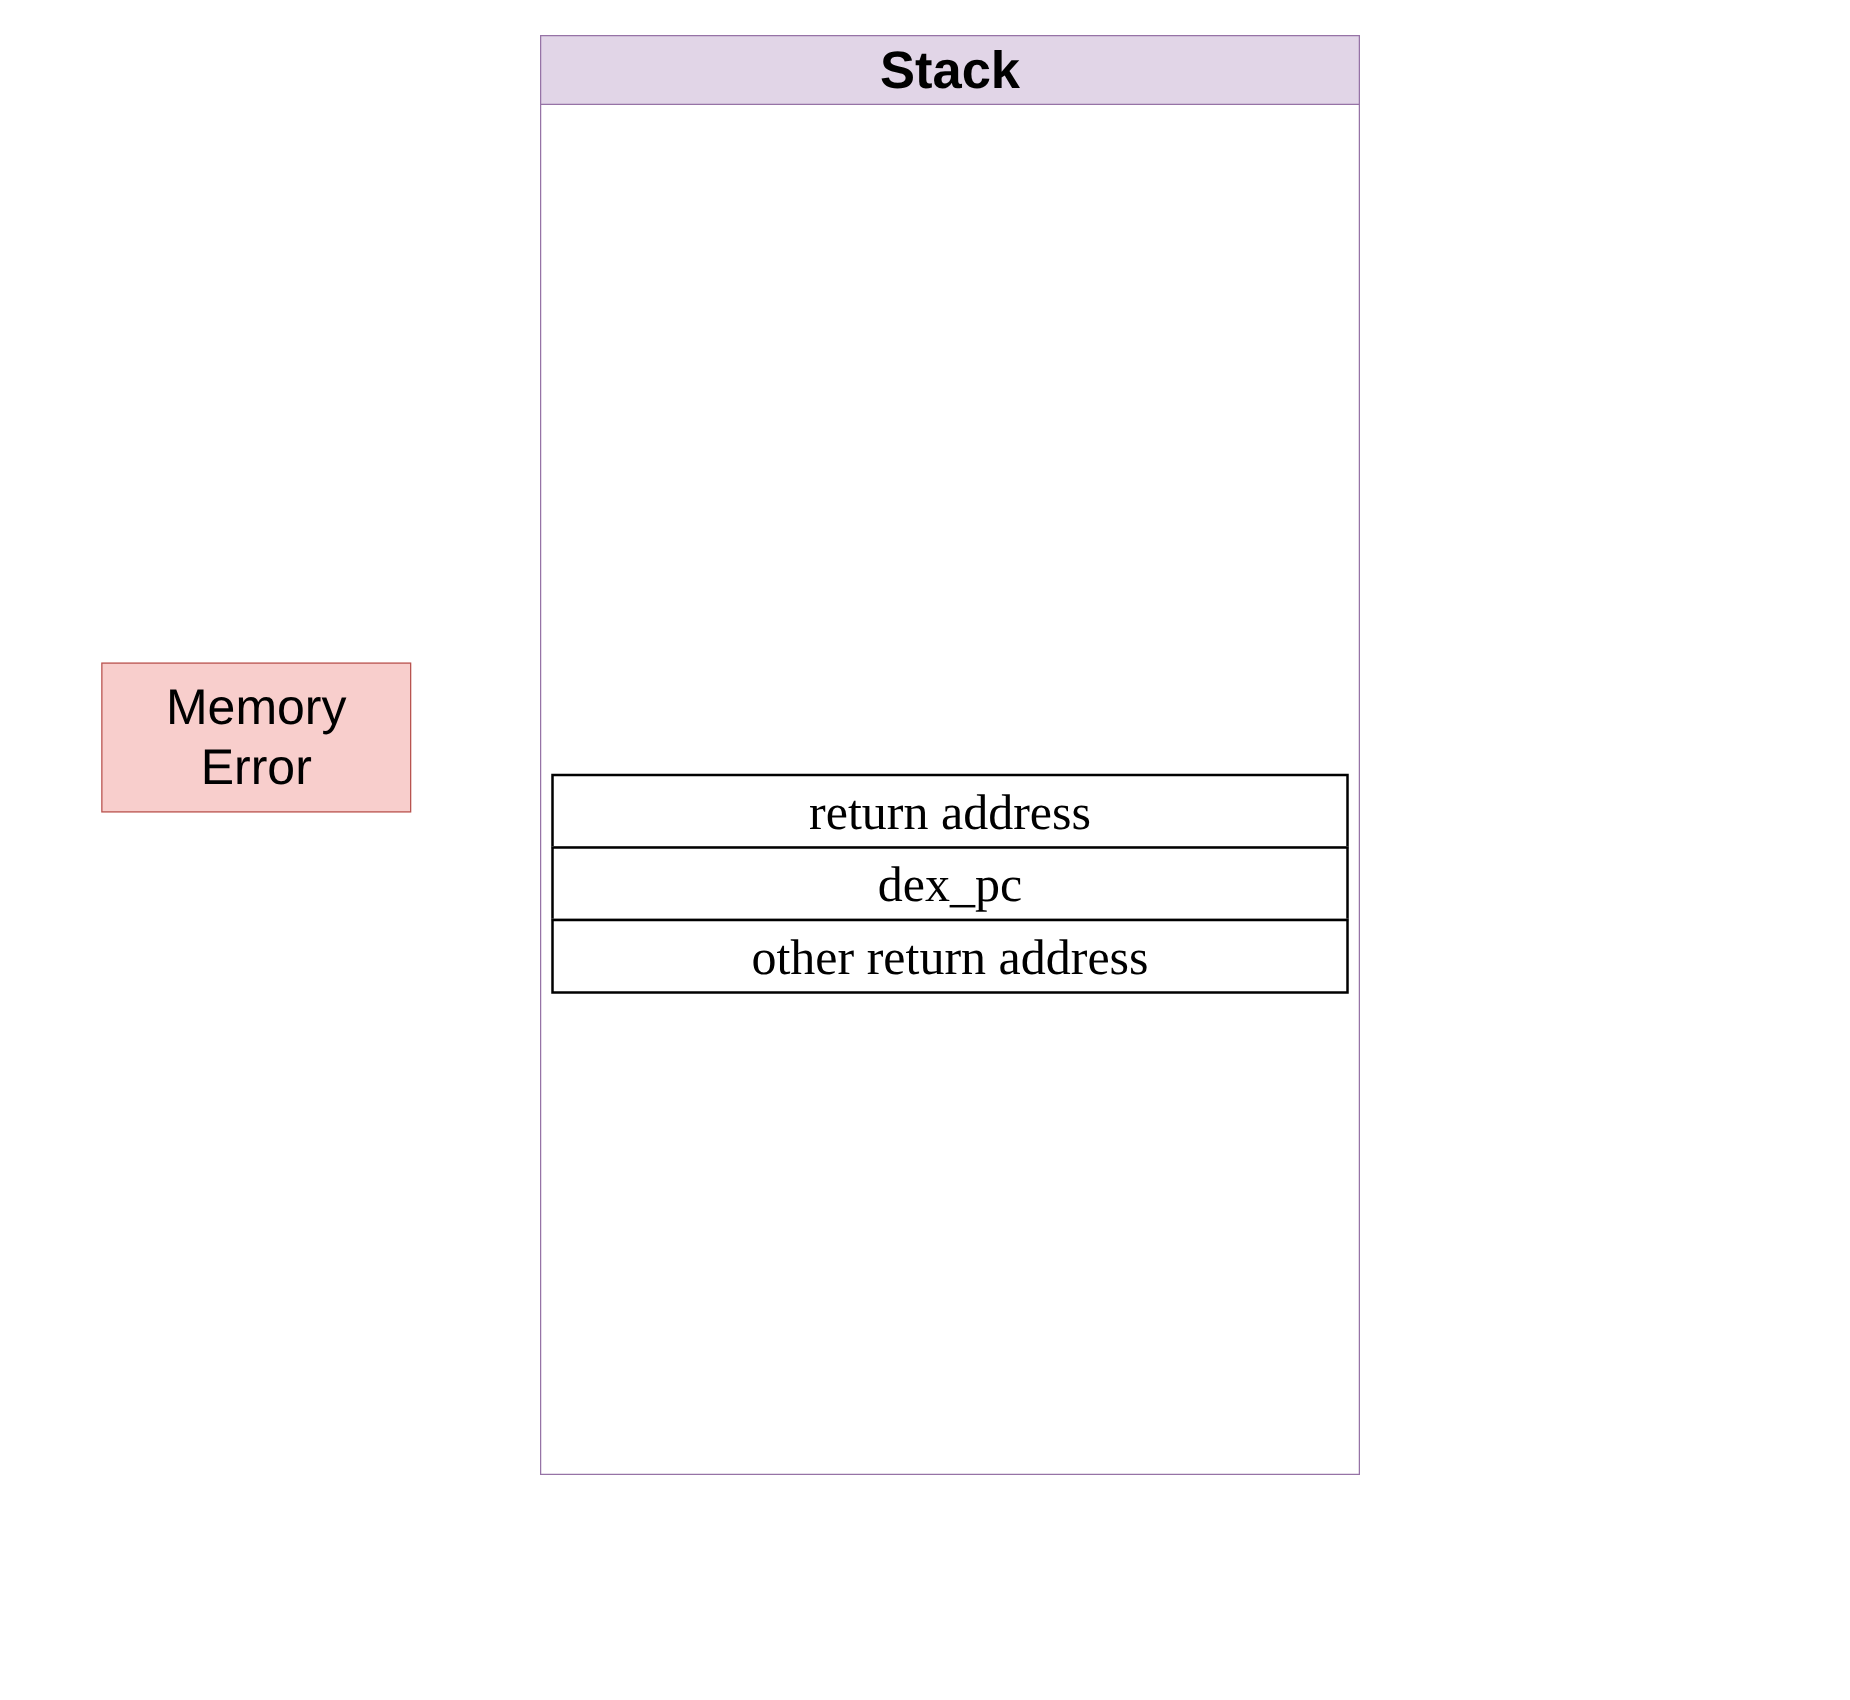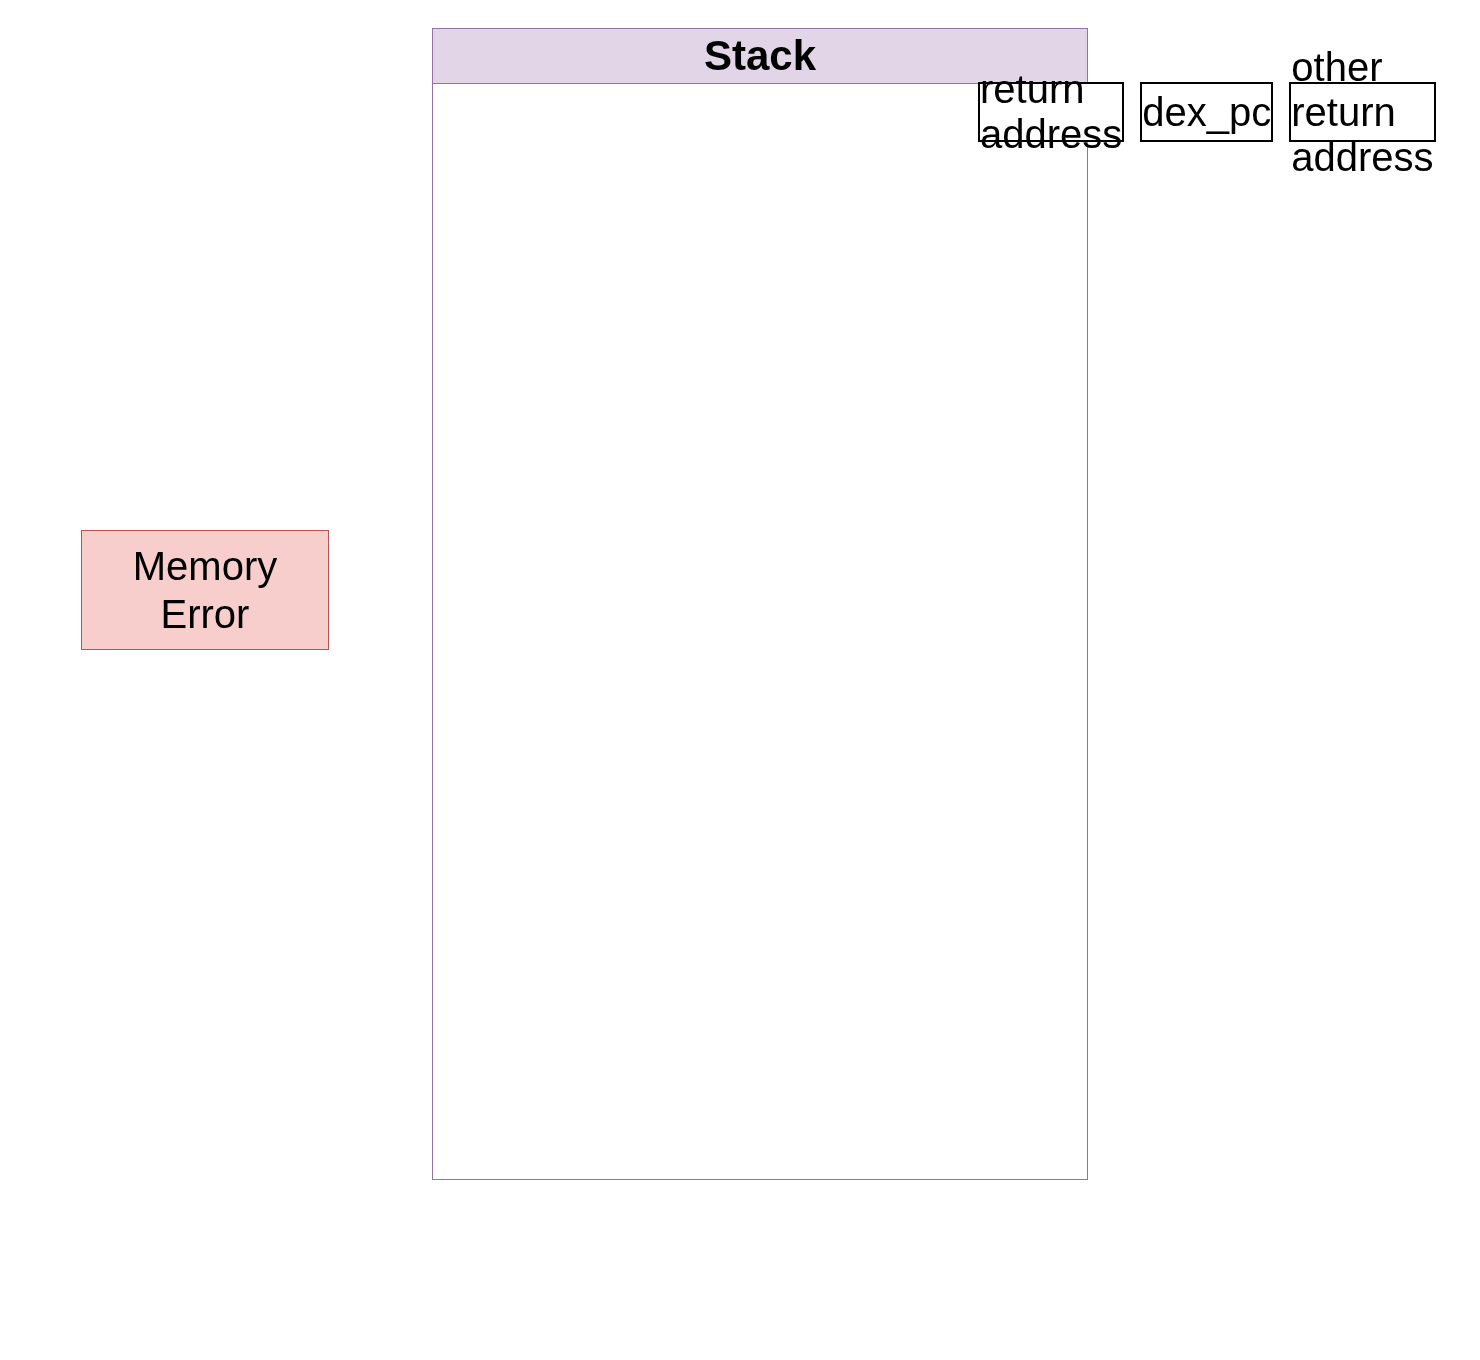--- a/index.html
+++ b/index.html
@@ -54,21 +54,22 @@
       color: #000000;
     }
     
     .stack-body {
       width: 100%;
       height: 1096px;
       background: #ffffff;
       border: 1.5px solid #9673a6;
       border-top: none;
       display: flex;
-      flex-direction: row;
+      flex-direction: column;
+      font-family: Liberation Serif, serif;
     }
     
     .stack-empty-top {
       flex: 0 0 537px;
     }
     
     .stack-row {
       height: 60px;
       background: #ffffff;
       border-top: 2px solid #000000;

